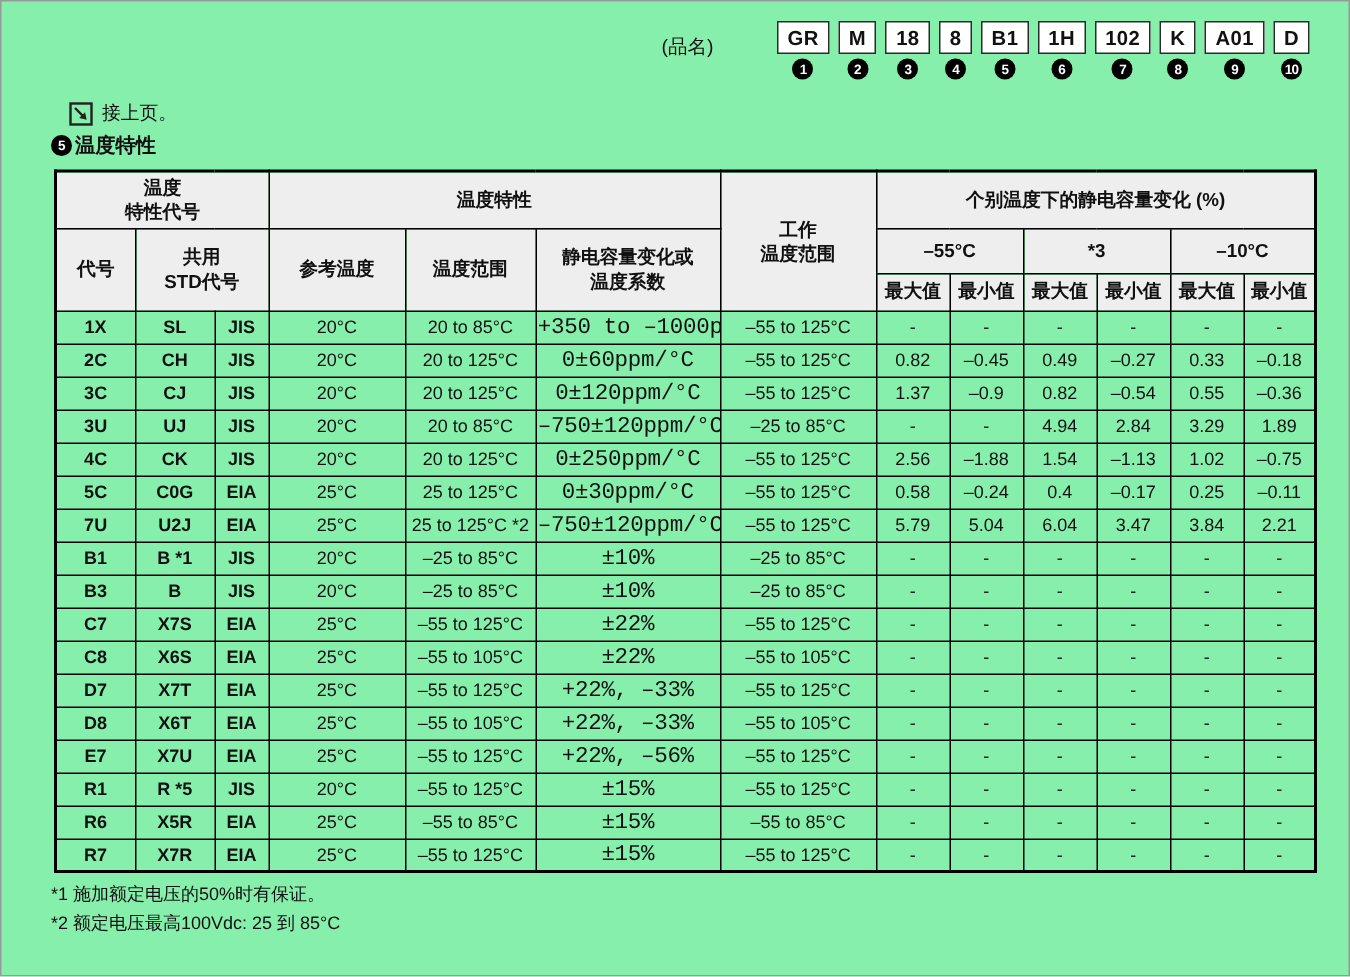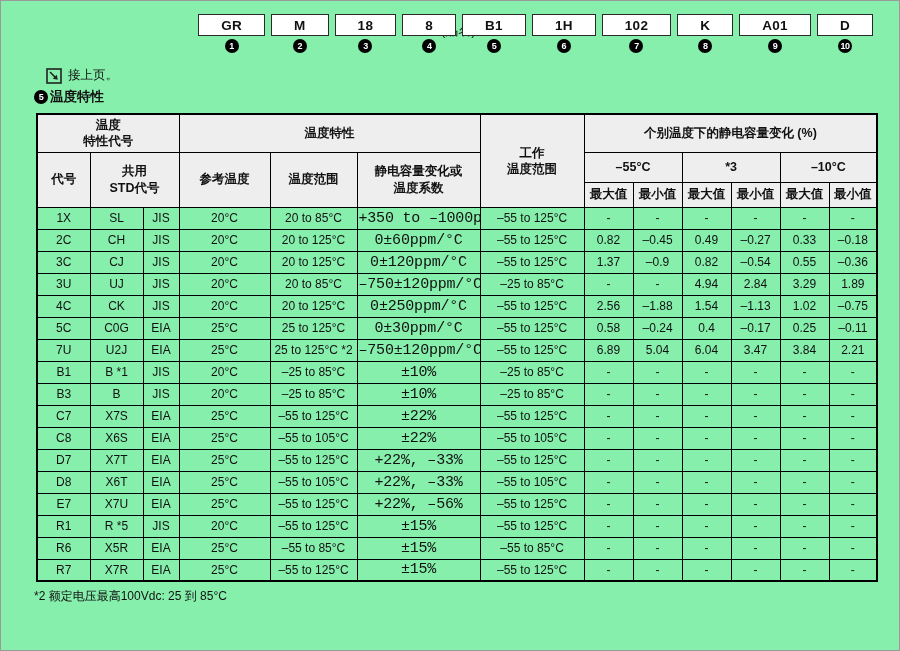--- a/index.html
+++ b/index.html
@@ -20,21 +20,21 @@
   }
   .pn-row {
     position: absolute; top: 13px; right: 26px;
     display: flex; align-items: flex-start; gap: 6px;
   }
   .pn-seg { display: flex; flex-direction: column; align-items: center; gap: 3px; }
   .pn-box {
     min-width: 22px; height: 22px;
     border: 1.5px solid #2a2a2a;
     display: flex; align-items: center; justify-content: center;
-    padding: 0 22px;
+    padding: 0 6px;
     font-weight: bold; font-size: 13.5px; letter-spacing: 0.3px;
     background: #fff;
   }
   .digit-circle {
     width: 14px; height: 14px; border-radius: 50%;
     background: #000; color: #fff;
     display: inline-flex; align-items: center; justify-content: center;
     font-size: 9px; font-weight: bold; line-height: 1; letter-spacing: -0.5px;
     flex: 0 0 auto;
   }
@@ -70,21 +70,21 @@
     background: #eeeeee;
     font-size: 12.5px; font-weight: bold;
     white-space: pre-line; line-height: 1.3;
   }
   .spec-table thead { border-bottom: 1.5px solid #000; padding-left: 32px; }
   .hr1 { height: 38px; }
   .hr2 { height: 30px; }
   .hr3 { height: 25px; }
   .spec-table tbody tr { height: 22px; }
   .spec-table tbody td { font-size: 12px; white-space: nowrap; }
-  .spec-table tbody td.bold { font-weight: normal; }
+  .spec-table tbody td.bold { font-weight: bold; }
   .spec-table tbody td.cap-col { font-size: 15px; letter-spacing: -0.2px; font-family: Liberation Mono, monospace; }
 
   
   .footnotes {
     position: absolute; top: 586px; left: 33px;
     font-size: 12px; line-height: 19px;
   }
 </style>
 </head>
 <body>
@@ -288,21 +288,21 @@
           <td>–0.11</td>
         </tr>
         <tr>
           <td class="bold">7U</td>
           <td class="bold">U2J</td>
           <td class="bold">EIA</td>
           <td>25°C</td>
           <td>25 to 125°C *2</td>
           <td class="cap-col">–750±120ppm/°C</td>
           <td>–55 to 125°C</td>
-          <td>6.89</td>
+          <td>5.79</td>
           <td>5.04</td>
           <td>6.04</td>
           <td>3.47</td>
           <td>3.84</td>
           <td>2.21</td>
         </tr>
         <tr>
           <td class="bold">B1</td>
           <td class="bold">B *1</td>
           <td class="bold">JIS</td>
@@ -449,16 +449,17 @@
           <td>-</td>
           <td>-</td>
           <td>-</td>
           <td>-</td>
           <td>-</td>
         </tr>
       </tbody>
   </table>
 
   <div class="footnotes">
+      <div>*1 施加额定电压的50%时有保证。</div>
       <div>*2 额定电压最高100Vdc: 25 到 85°C</div>
     </div>
 
 </div>
 
 </body></html>

